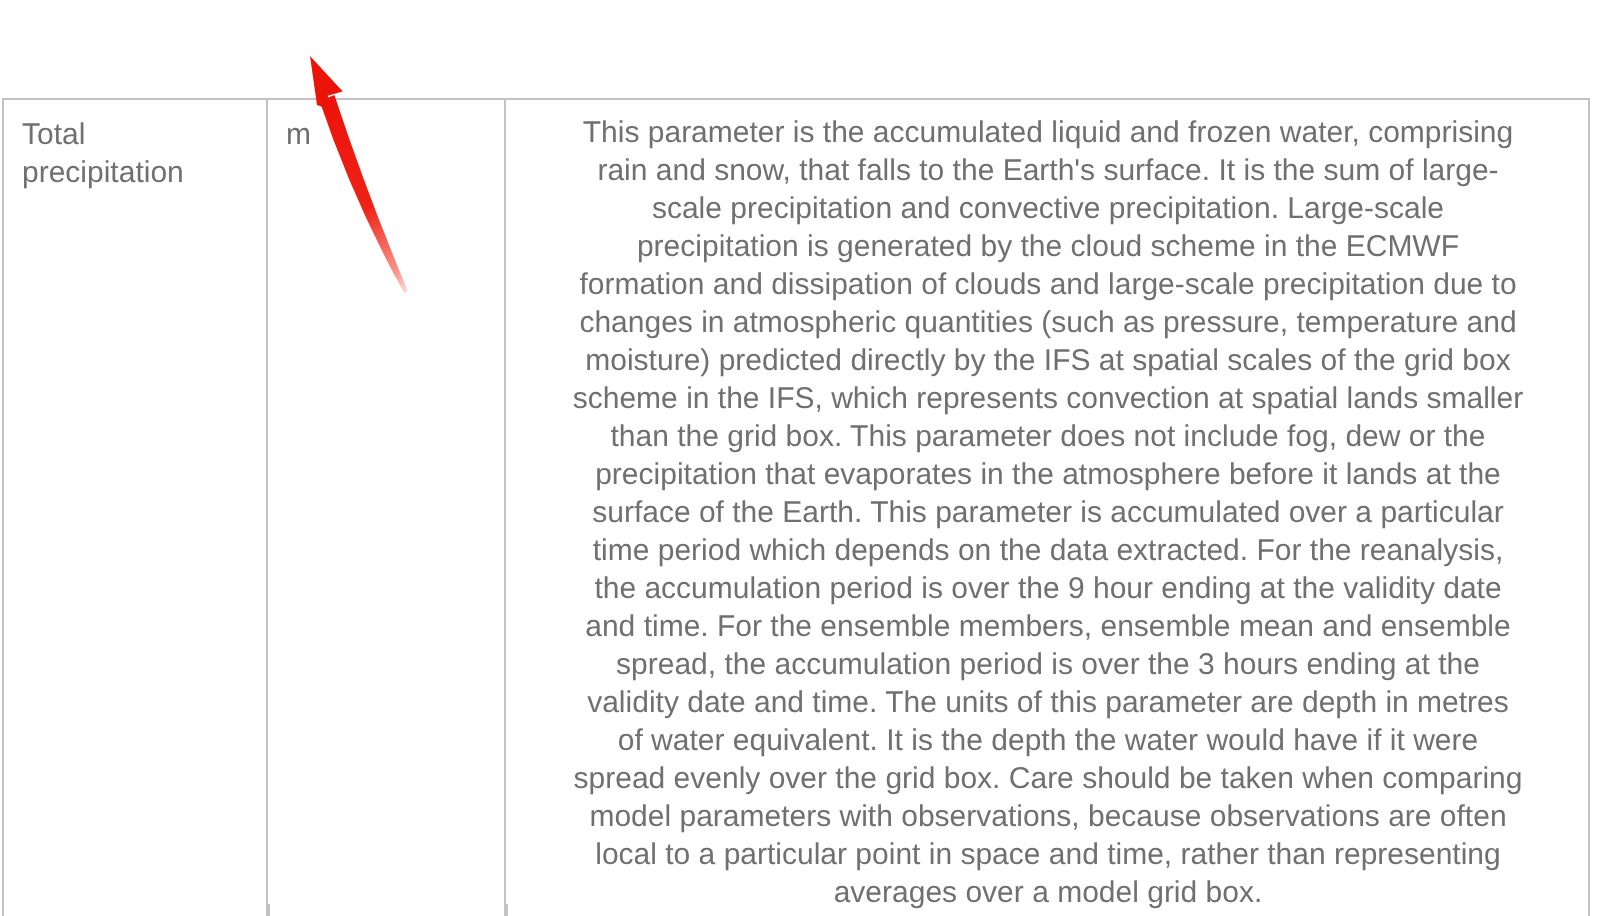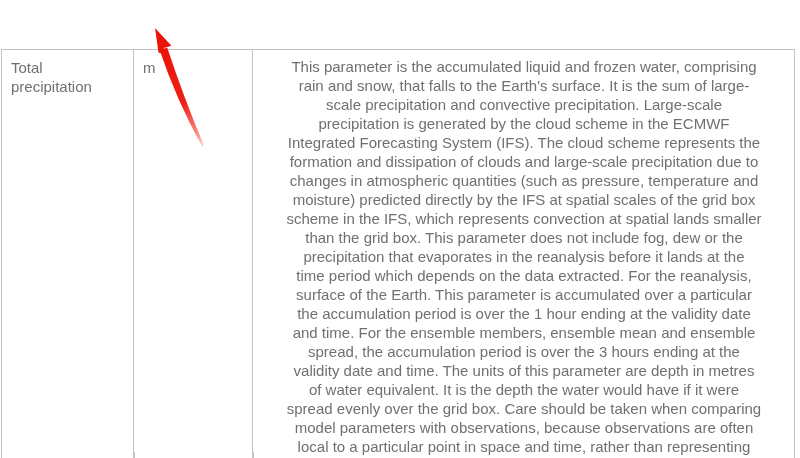--- a/index.html
+++ b/index.html
@@ -87,30 +87,29 @@
     </div>
     <div class="cell cell-units">
       <span>m</span>
     </div>
     <div class="cell cell-desc">
       <div>
           <div class="desc-line">This parameter is the accumulated liquid and frozen water, comprising</div>
           <div class="desc-line">rain and snow, that falls to the Earth's surface. It is the sum of large-</div>
           <div class="desc-line">scale precipitation and convective precipitation. Large-scale</div>
           <div class="desc-line">precipitation is generated by the cloud scheme in the ECMWF</div>
-          <div class="desc-line">Integrated Forecasting System (IFS). The cloud scheme represents the</div>
           <div class="desc-line">formation and dissipation of clouds and large-scale precipitation due to</div>
           <div class="desc-line">changes in atmospheric quantities (such as pressure, temperature and</div>
           <div class="desc-line">moisture) predicted directly by the IFS at spatial scales of the grid box</div>
           <div class="desc-line">scheme in the IFS, which represents convection at spatial lands smaller</div>
           <div class="desc-line">than the grid box. This parameter does not include fog, dew or the</div>
-          <div class="desc-line">precipitation that evaporates in the reanalysis before it lands at the</div>
+          <div class="desc-line">precipitation that evaporates in the atmosphere before it lands at the</div>
+          <div class="desc-line">surface of the Earth. This parameter is accumulated over a particular</div>
           <div class="desc-line">time period which depends on the data extracted. For the reanalysis,</div>
-          <div class="desc-line">surface of the Earth. This parameter is accumulated over a particular</div>
-          <div class="desc-line">the accumulation period is over the 1 hour ending at the validity date</div>
+          <div class="desc-line">the accumulation period is over the 9 hour ending at the validity date</div>
           <div class="desc-line">and time. For the ensemble members, ensemble mean and ensemble</div>
           <div class="desc-line">spread, the accumulation period is over the 3 hours ending at the</div>
           <div class="desc-line">validity date and time. The units of this parameter are depth in metres</div>
           <div class="desc-line">of water equivalent. It is the depth the water would have if it were</div>
           <div class="desc-line">spread evenly over the grid box. Care should be taken when comparing</div>
           <div class="desc-line">model parameters with observations, because observations are often</div>
           <div class="desc-line">local to a particular point in space and time, rather than representing</div>
           <div class="desc-line">averages over a model grid box.</div>
         </div>
     </div>

